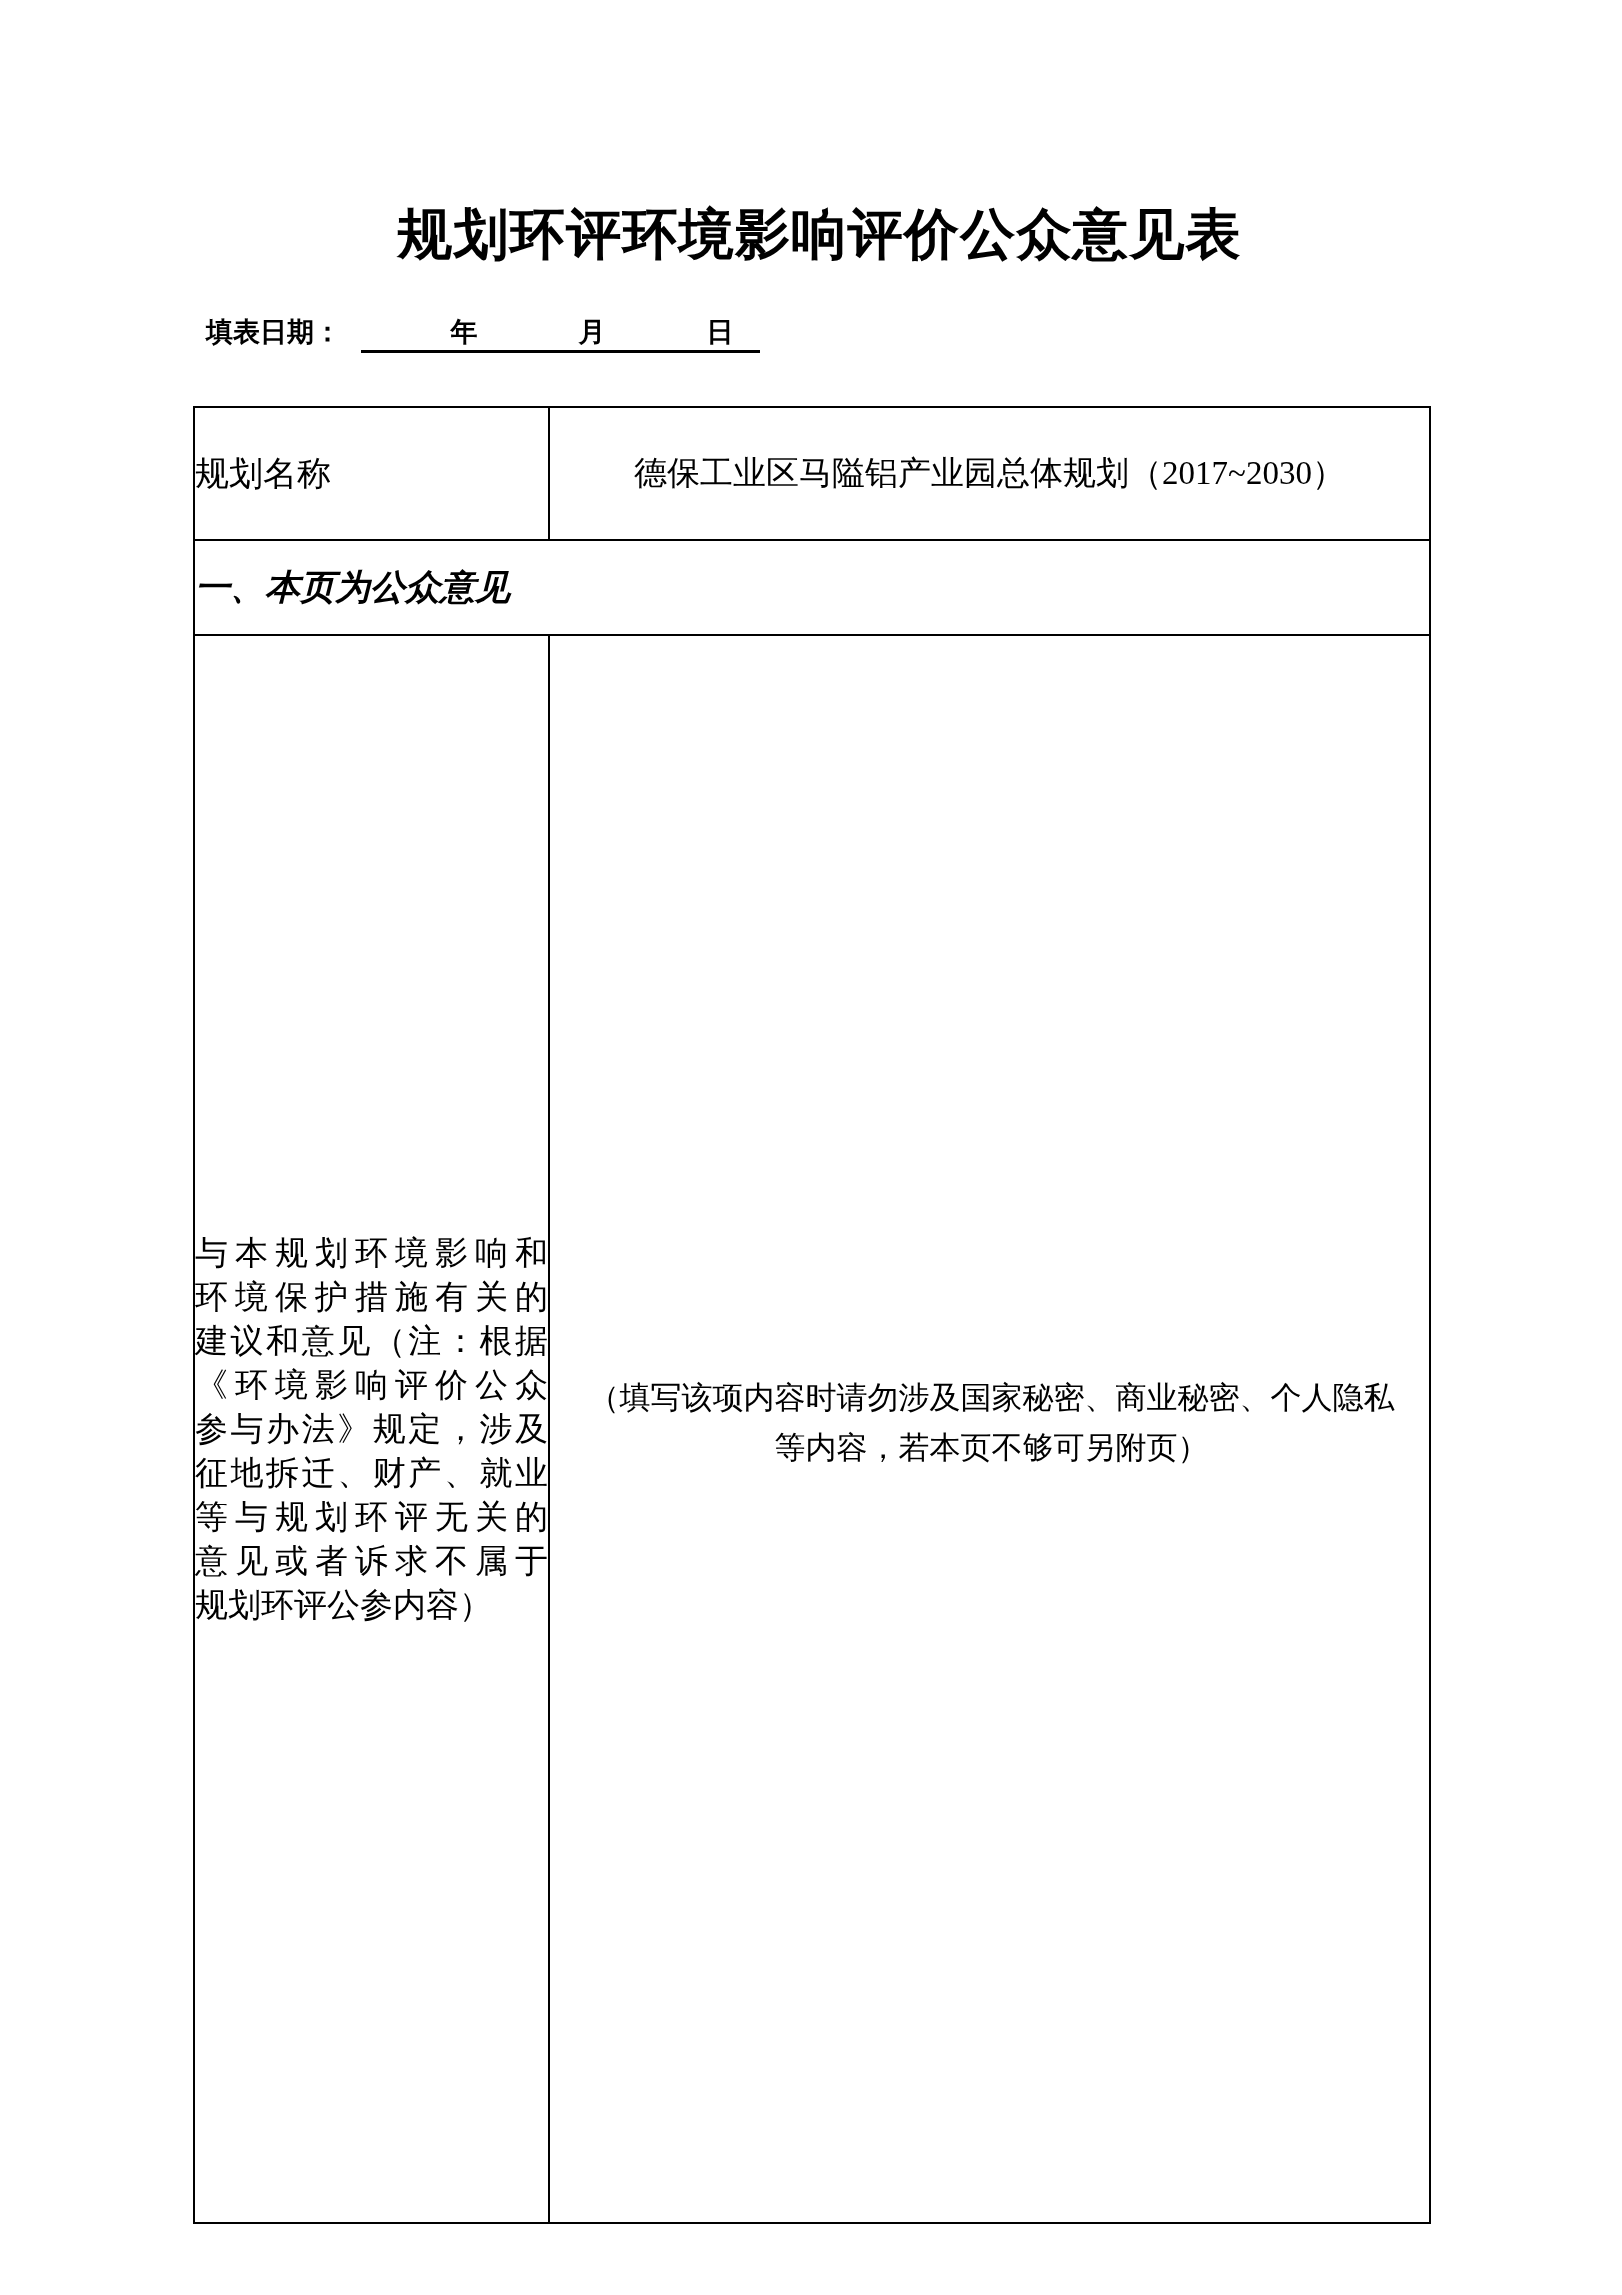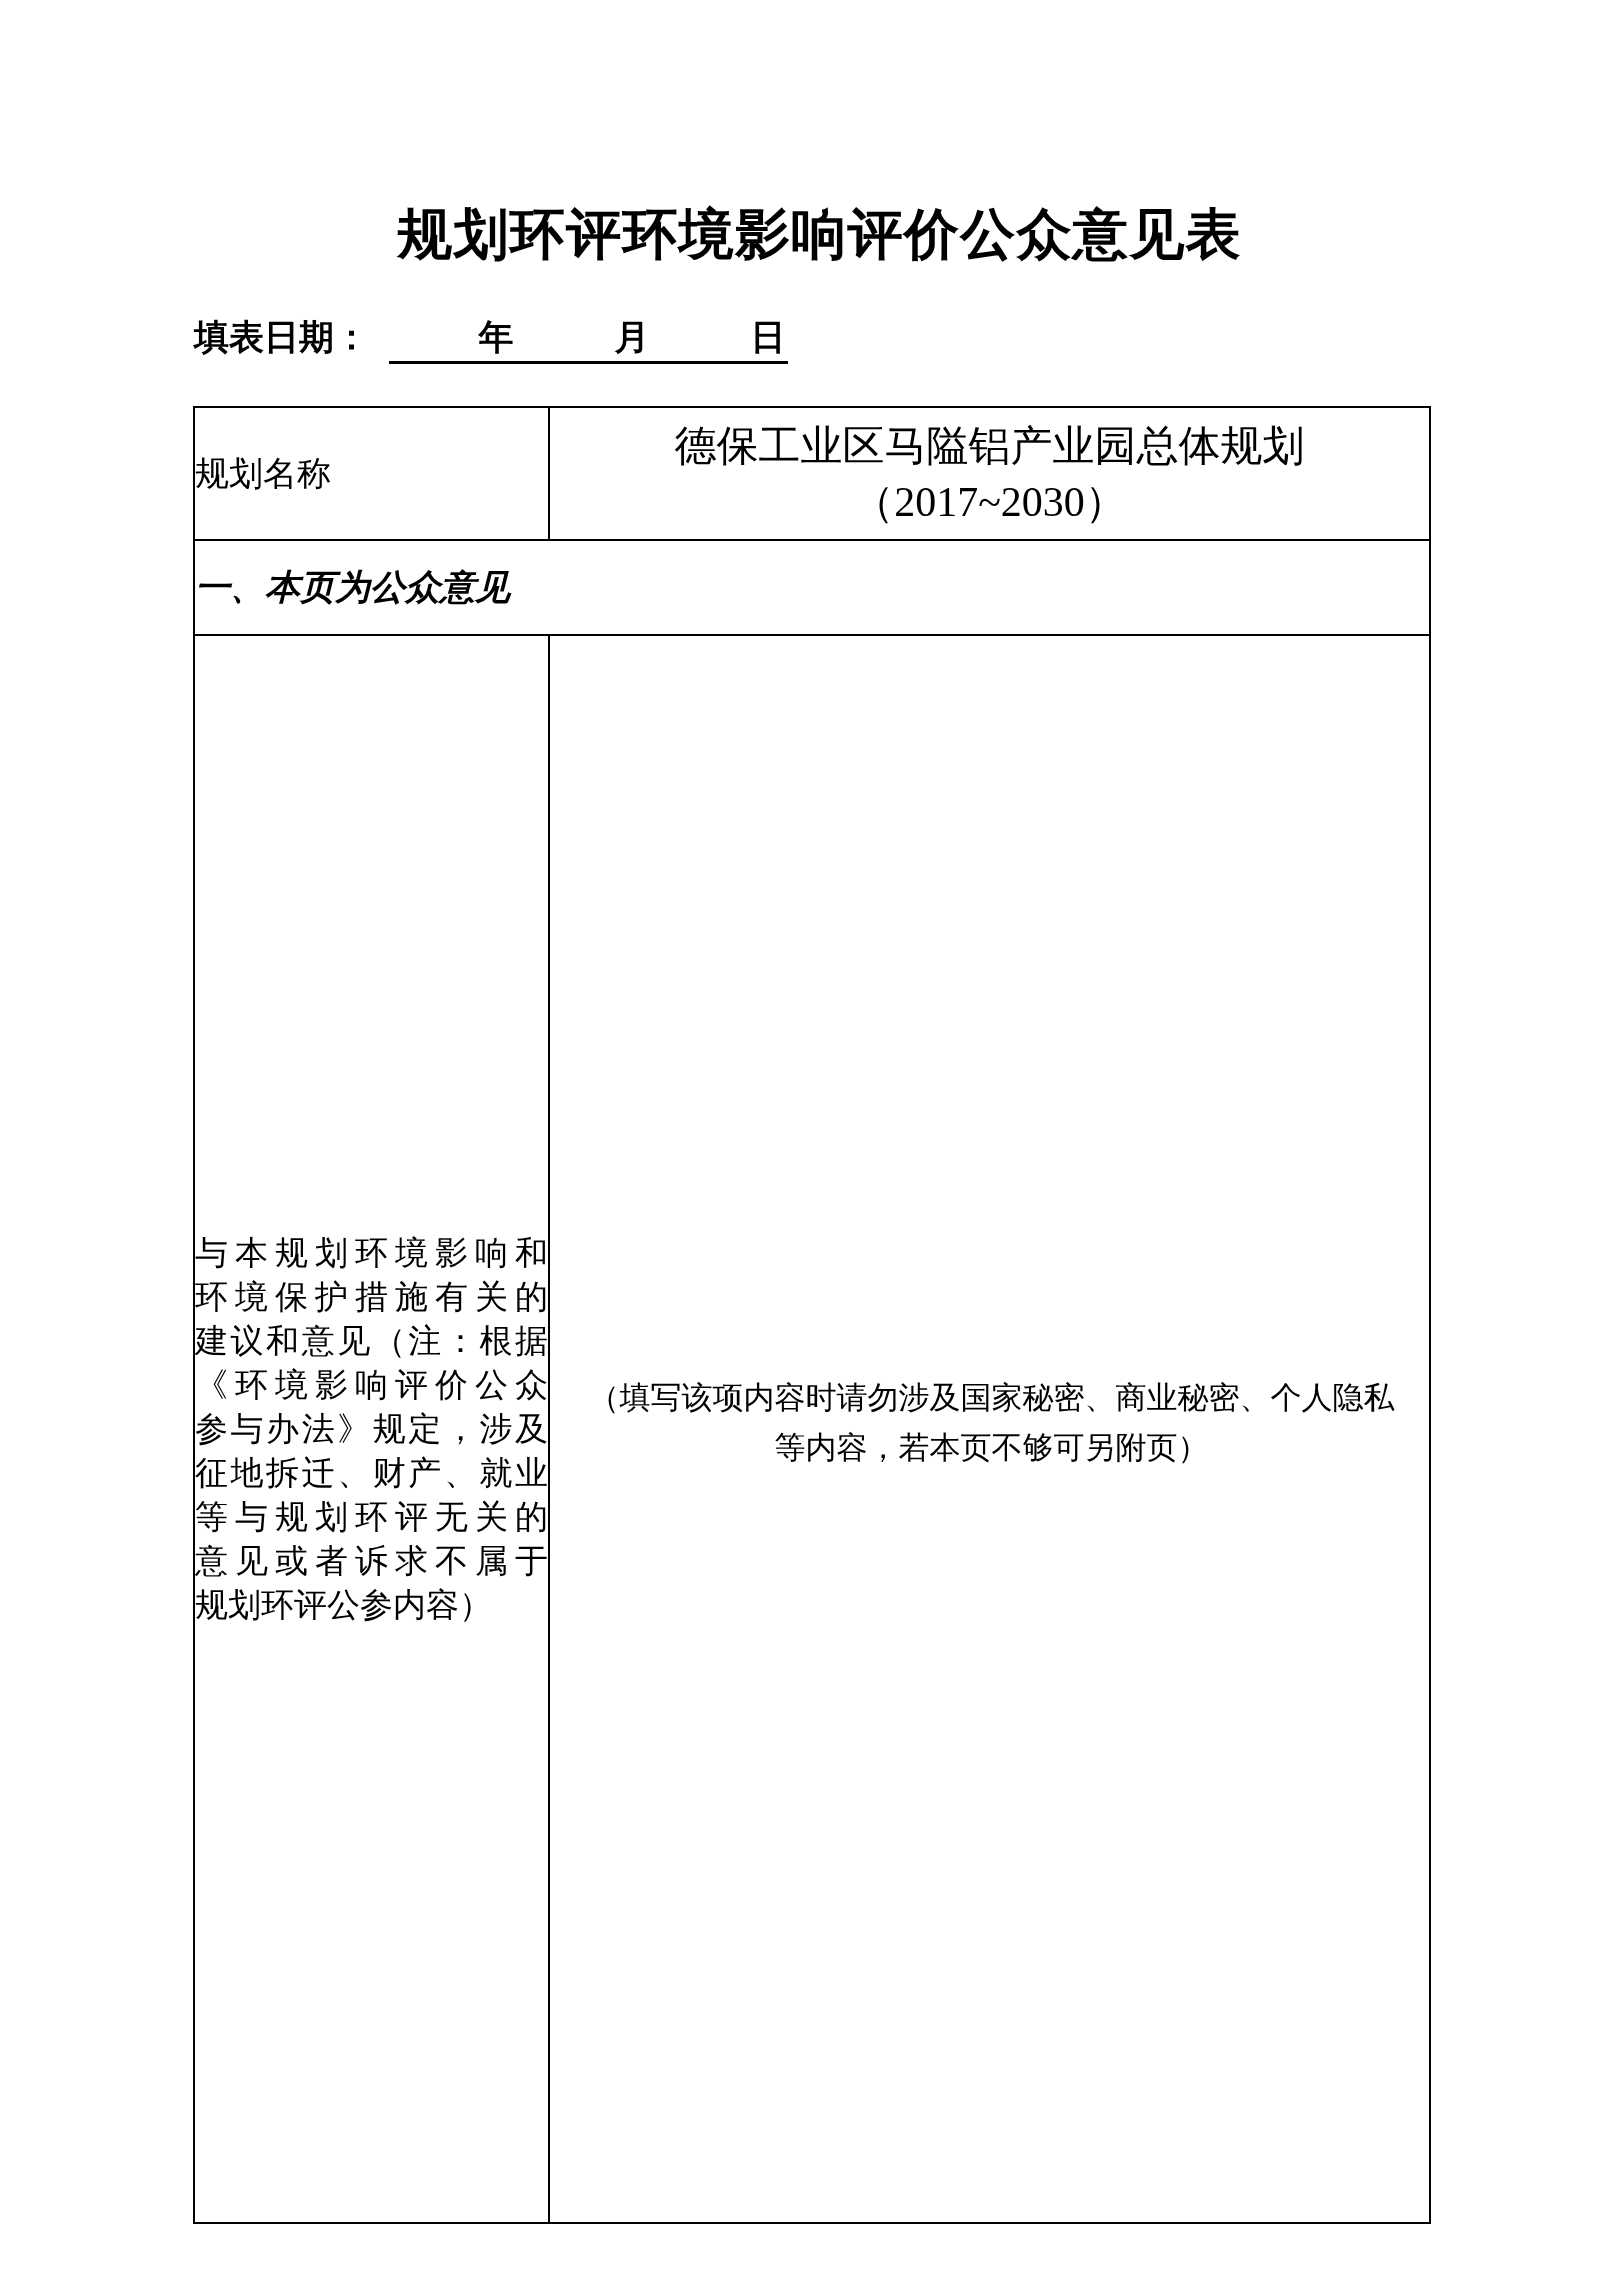--- a/index.html
+++ b/index.html
@@ -28,22 +28,22 @@
     text-align:center;
     font-size:55px;
     line-height:1.2;
     font-weight:bold;
     letter-spacing:1.3px;
   }
   
   .date-line{
     position:absolute;
     top:315px;
-    left:194px;
-    font-size:35px;
+    left:206px;
+    font-size:27px;
     line-height:1.3;
     font-weight:bold;
     white-space:nowrap;
   }
   .date-blank{
     display:inline-flex;
     width:399px;
     margin-left:19.6px;
     border-bottom:3.3px solid var(--border);
     font-weight:bold;
@@ -69,21 +69,21 @@
   .row-plan-name{height:133px;}
   .row-section-header{height:95px;font-style:italic;}
   .row-opinion{height:1588px;}
 
   .cell-plan-label{
     padding-left:15.7px;
     font-size:34px;
   }
   .cell-plan-value{
     text-align:center;
-    font-size:42px;
+    font-size:33px;
   }
   .cell-section-header{
     padding-left:13px;
     font-size:35px;
     font-weight:bold;
   }
   .cell-prompt{
     padding:0 10.5px;
     font-size:33px;
   }

